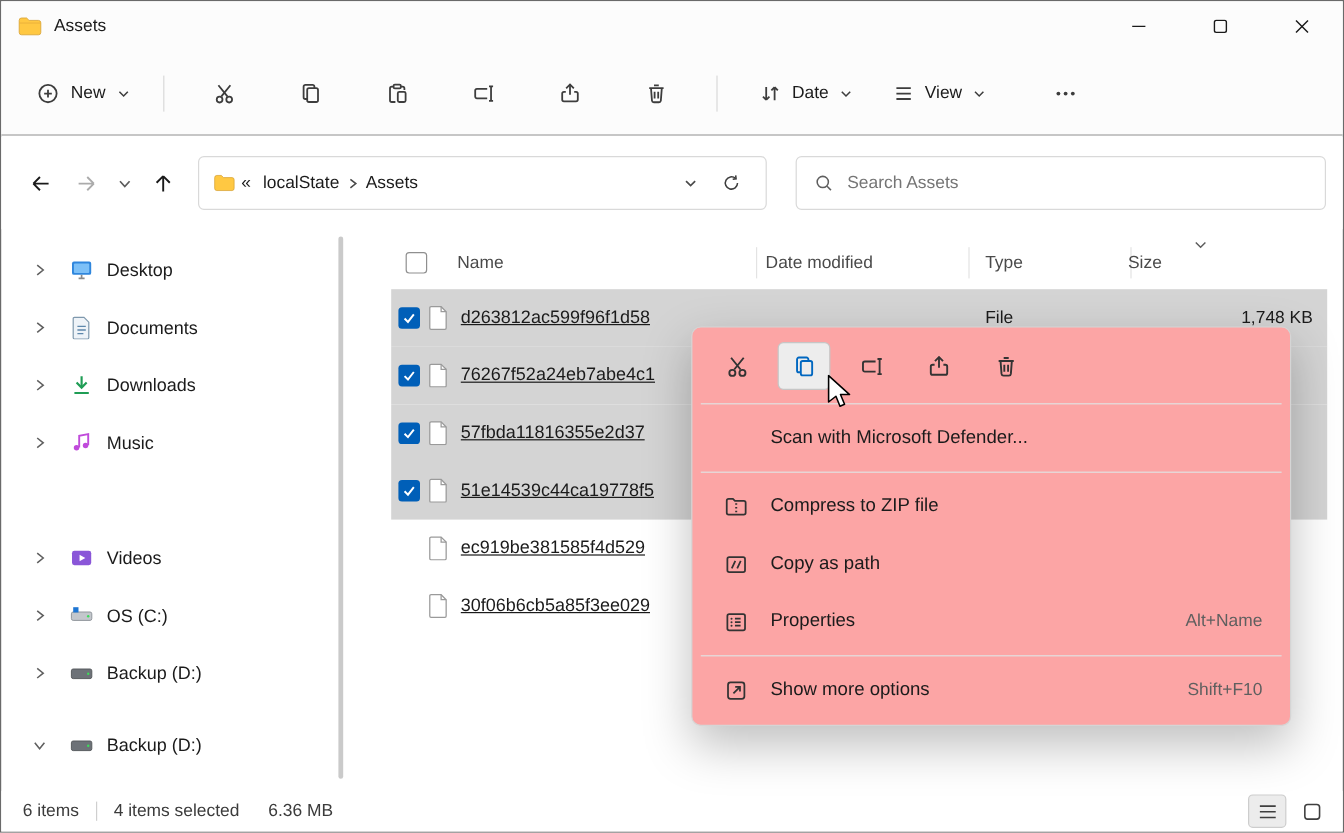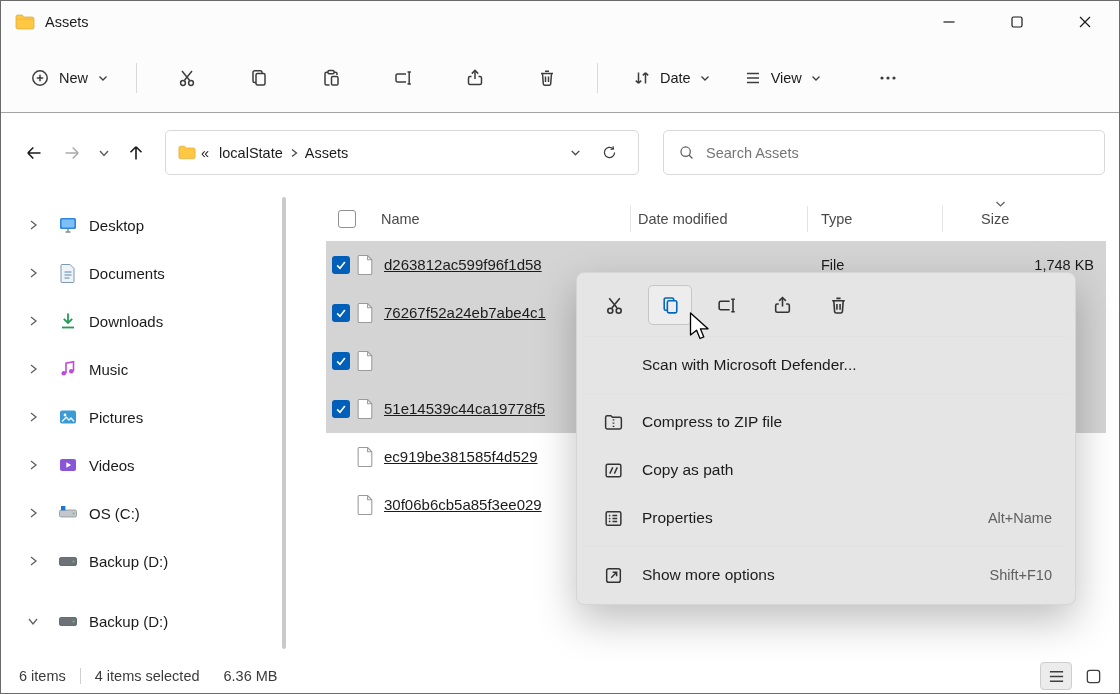--- a/index.html
+++ b/index.html
@@ -61,21 +61,21 @@
 
   
   .statusbar { position:absolute; left:0; right:0; bottom:0; height:34px; display:flex; align-items:center; padding:0 18px; font-size:14.5px; color:#3b3b3b; background:#fff; }
   .sb-sep { width:1px; height:16px; background:#cfcfcf; margin:0 14px; }
   .sb-size { margin-left:24px; }
   .sb-views { position:absolute; right:10px; top:3px; display:flex; gap:5px; }
   .sb-view { width:32px; height:28px; display:flex; align-items:center; justify-content:center; border-radius:4px; }
   .sb-view.active { background:#ececec; border:1px solid #cdcdcd; }
 
   
-  .menu { position:absolute; left:575px; top:271px; width:500px; background:#e5e5e5;
+  .menu { position:absolute; left:575px; top:271px; width:500px; background:#fca5a5;
           border:1px solid #d5d5d5; border-radius:8px; padding:5px;
           box-shadow:0 16px 40px rgba(0,0,0,0.25); z-index:20; }
   .qa-row { height:54px; display:flex; align-items:center; padding-left:10px; gap:12px; }
   .qa-btn { width:44px; height:40px; display:flex; align-items:center; justify-content:center; border-radius:5px; }
   .qa-btn.hover { background:#ededed; border:1px solid #c6c6c6; }
   .m-sep { height:1px; background:#e2e2e2; margin:4px 2px; }
   .m-item { height:48px; display:flex; align-items:center; padding:0 18px 0 20px; border-radius:5px; font-size:15.5px; }
   .m-icon { width:22px; display:flex; justify-content:center; }
   .m-label { margin-left:18px; white-space:nowrap; }
   .m-short { margin-left:auto; font-size:14.5px; color:#5f5f5f; }
@@ -339,35 +339,20 @@
     <span class="side-icon">
       <svg width="20" height="20" viewBox="0 0 20 20" fill="none" stroke="#1f9d55" stroke-width="1.8">
         <path d="M10 2.5 V11.5"></path>
           <path d="M5.8 7.8 L10 12 L14.2 7.8"></path>
           <path d="M4 16.5 H16"></path>
       </svg>
     </span>
     <span class="side-label">Downloads</span>
   </div>
 
-  <div class="side-item" style="top:396px">
-    <span class="side-chev">
-      <svg width="12" height="12" viewBox="0 0 12 12" fill="none" stroke="#606060" stroke-width="1.3">
-          <path d="M4 2 L9 6 L4 10"></path>
-        </svg>
-    </span>
-    <span class="side-icon">
-      <svg width="20" height="20" viewBox="0 0 20 20">
-        <rect x="2" y="3.5" width="16" height="13" rx="2" fill="#3a9bd5"></rect>
-        <circle cx="7" cy="8" r="1.4" fill="#fff8d8"></circle>
-        <path d="M4 14.5 l4.2-4.2 2.8 2.8 2-2 3 3.4" stroke="#e8f5ff" stroke-width="1.4" fill="none"></path>
-      </svg>
-    </span>
-    <span class="side-label">Pictures</span>
-  </div>
 
   <div class="side-item" style="top:444px">
     <span class="side-chev">
       <svg width="12" height="12" viewBox="0 0 12 12" fill="none" stroke="#606060" stroke-width="1.3">
           <path d="M4 2 L9 6 L4 10"></path>
         </svg>
     </span>
     <span class="side-icon">
       <svg width="20" height="20" viewBox="0 0 20 20">
         <rect x="2" y="4" width="16" height="12" rx="2" fill="#8a56d8"></rect>
@@ -424,21 +409,21 @@
   </div>
 
   <div class="col-header">
     <div class="hcheck"></div>
     <span class="hlabel" style="left:55px">Name</span>
     <div class="hsep" style="left:304px"></div>
     <span class="hlabel" style="left:312px">Date modified</span>
     <div class="hsep" style="left:481px"></div>
     <span class="hlabel" style="left:495px">Type</span>
     <div class="hsep" style="left:616px"></div>
-    <span class="hlabel" style="left:655px">Size</span>
+    <span class="hlabel" style="left:614px">Size</span>
     <span class="hsort">
       <svg width="13" height="10" viewBox="0 0 13 10" fill="none" stroke="#5c5c5c" stroke-width="1.2">
           <path d="M2.5 3 L6.5 7 L10.5 3"></path>
         </svg>
     </span>
   </div>
 
   <div class="frow sel" style="top:240px">
     <span class="fcheck">
       <svg width="12" height="12" viewBox="0 0 14 14" fill="none" stroke="#fff" stroke-width="1.9">
@@ -476,20 +461,21 @@
       <svg width="12" height="12" viewBox="0 0 14 14" fill="none" stroke="#fff" stroke-width="1.9">
           <path d="M2.5 7.5 L5.8 10.8 L11.5 3.5"></path>
         </svg>
     </span>
     <span class="ficon">
       <svg width="17" height="21" viewBox="0 0 16 20">
           <path d="M2 1.5 h8 l4 4 v13 a1 1 0 0 1 -1 1 h-11 a1 1 0 0 1 -1 -1 v-16 a1 1 0 0 1 1 -1 z" fill="#fff" stroke="#9a9a9a"></path>
           <path d="M10 1.5 v4 h4" fill="none" stroke="#9a9a9a"></path>
         </svg>
     </span>
+    <span class="fname">57fbda11816355e2d37</span>
   </div>
 
   <div class="frow sel" style="top:384px">
     <span class="fcheck">
       <svg width="12" height="12" viewBox="0 0 14 14" fill="none" stroke="#fff" stroke-width="1.9">
           <path d="M2.5 7.5 L5.8 10.8 L11.5 3.5"></path>
         </svg>
     </span>
     <span class="ficon">
       <svg width="17" height="21" viewBox="0 0 16 20">

